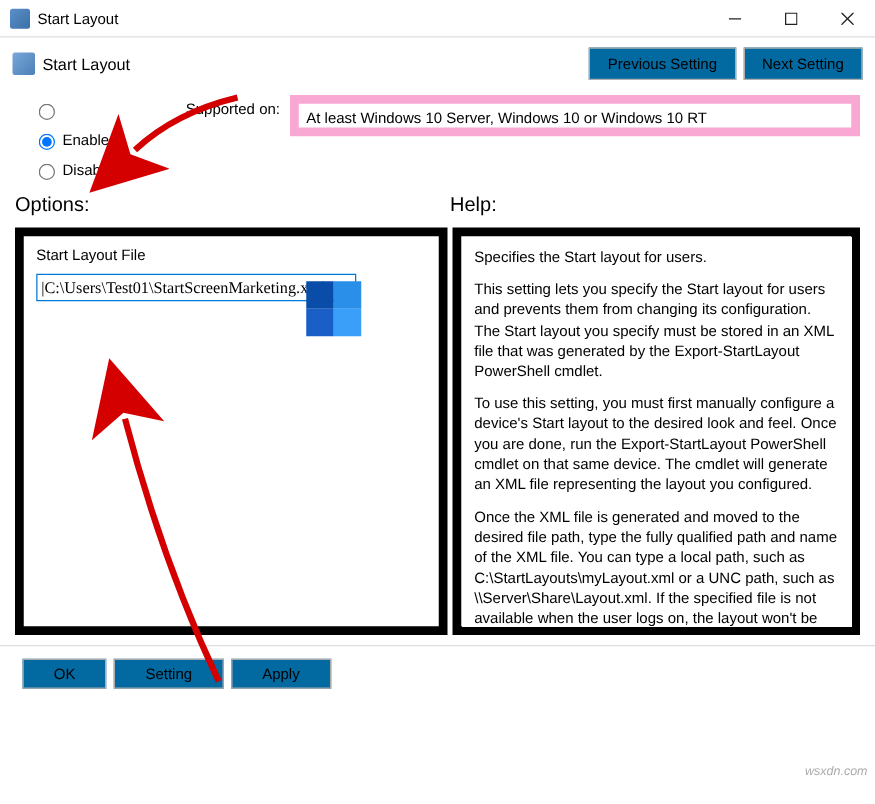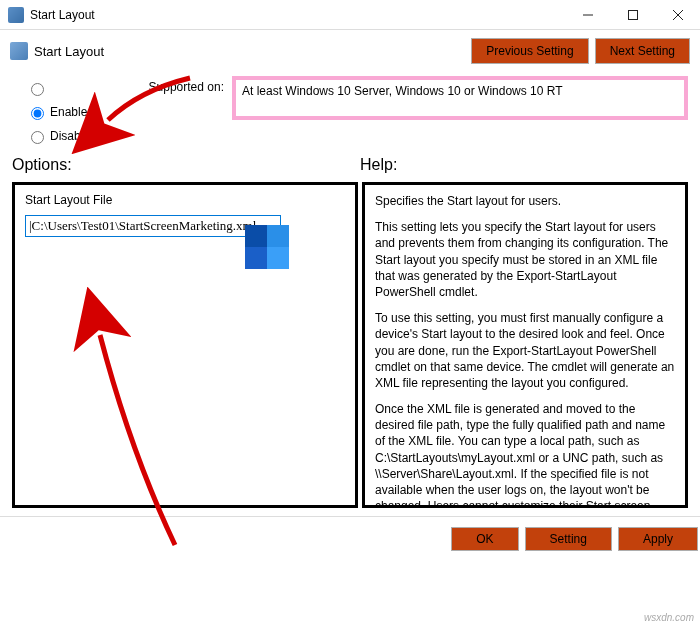--- a/index.html
+++ b/index.html
@@ -8,55 +8,55 @@
     .titlebar { height: 30px; display: flex; align-items: center; border-bottom: 1px solid #ddd; background: #fff; }
     .titlebar-icon { width: 16px; height: 16px; margin: 0 6px 0 8px; background: linear-gradient(135deg, #5a8fc7, #3a6fa7); border-radius: 2px; }
     .titlebar-text { font-size: 12px; flex: 1; }
     .titlebar-buttons { display: flex; height: 100%; }
     .titlebar-btn { width: 45px; display: flex; align-items: center; justify-content: center; font-size: 12px; }
     .titlebar-btn svg { width: 10px; height: 10px; stroke: #222; stroke-width: 1; fill: none; }
     
     .header-row { display: flex; align-items: center; padding: 8px 10px 12px 10px; }
     .header-icon { width: 18px; height: 18px; margin-right: 6px; background: linear-gradient(135deg, #7aa8d8, #4a7fb7); border-radius: 2px; display: flex; align-items: center; justify-content: center; }
     .header-title { font-size: 13px; flex: 1; }
-    .hbtn { background: #c2410c; border: 1px solid #adadad; padding: 5px 14px; font-size: 12px; margin-left: 6px; cursor: pointer; }
+    .hbtn { background: #0369a1; border: 1px solid #adadad; padding: 5px 14px; font-size: 12px; margin-left: 6px; cursor: pointer; }
     
     .radio-row { display: flex; align-items: center; padding: 4px 14px; font-size: 12px; }
     .radio-row input { margin-right: 6px; }
     
     .config-area { display: flex; padding: 0 12px; }
     .config-left { width: 128px; }
     .config-right { flex: 1; }
     
     .field-row { display: flex; margin-bottom: 12px; }
     .field-label { width: 92px; font-size: 12px; text-align: right; padding-right: 8px; padding-top: 4px; }
     .comment-box { flex: 1; border: 1px solid #8a8a8a; height: 64px; background: #fff; resize: none; font-size: 12px; padding: 2px 4px; }
-    .supported-box { flex: 1; border: 4px solid #f9a8d4; height: 44px; background: #fff; font-size: 12px; padding: 4px 6px; }
+    .supported-box { flex: 1; border: 7px solid #f9a8d4; height: 33px; background: #fff; font-size: 12px; padding: 4px 6px; }
     
     .labels-row { display: flex; padding: 8px 12px 4px 12px; }
     .labels-row .lbl { font-size: 16px; }
     .labels-row .left-lbl { width: 348px; }
     
     .logo-block { position: absolute; left: 245px; top: 225px; width: 44px; height: 44px; }
     .logo-q { position: absolute; width: 22px; height: 22px; }
     .q1 { background: #0a4da8; left: 0; top: 0; }
     .q2 { background: #2a8fe8; left: 22px; top: 0; }
     .q3 { background: #1a5fc8; left: 0; top: 22px; }
     .q4 { background: #3a9ff8; left: 22px; top: 22px; }
     
     .panels-row { display: flex; padding: 4px 12px 8px 12px; gap: 4px; height: 338px; }
-    .panel { border: 3px solid #000000; background: #fff; padding: 8px 10px; font-size: 12px; }
+    .panel { border: 7px solid #000000; background: #fff; padding: 8px 10px; font-size: 12px; }
     .options-panel { width: 346px; overflow: hidden; }
     .help-panel { flex: 1; overflow-y: scroll; line-height: 1.35; }
     .help-panel p { margin: 0 0 10px 0; }
     
     .opt-label { margin-bottom: 8px; }
     .opt-input { border: 1px solid #0078d7; padding: 2px 3px; width: 256px; font-family: "Times New Roman", serif; font-size: 13px; }
     
-    .bottom-bar { display: flex; justify-content: flex-end; padding: 10px 2px 10px 12px; border-top: 1px solid #ddd; }
+    .bottom-bar { display: flex; justify-content: flex-start; padding: 10px 2px 10px 12px; border-top: 1px solid #ddd; }
     .bottom-bar .hbtn { padding: 4px 24px; margin-left: 6px; }
     
     .watermark { position: absolute; right: 6px; bottom: 20px; font-size: 10px; color: #aaa; font-style: italic; }
     
     
     .arrows { position: absolute; left: 0; top: 0; pointer-events: none; }
     
     
     .help-panel::-webkit-scrollbar { width: 16px; }
     .help-panel::-webkit-scrollbar-track { background: #f0f0f0; }

